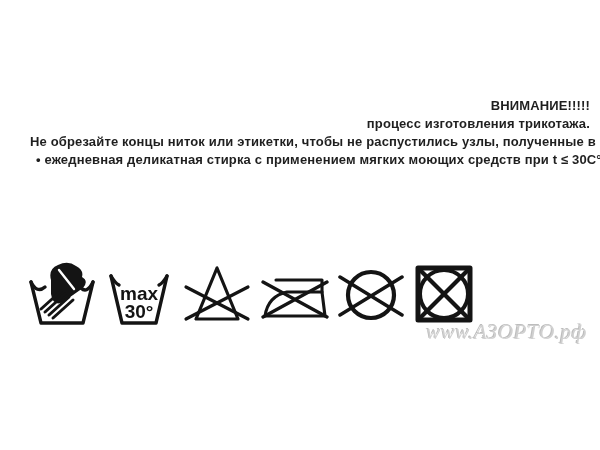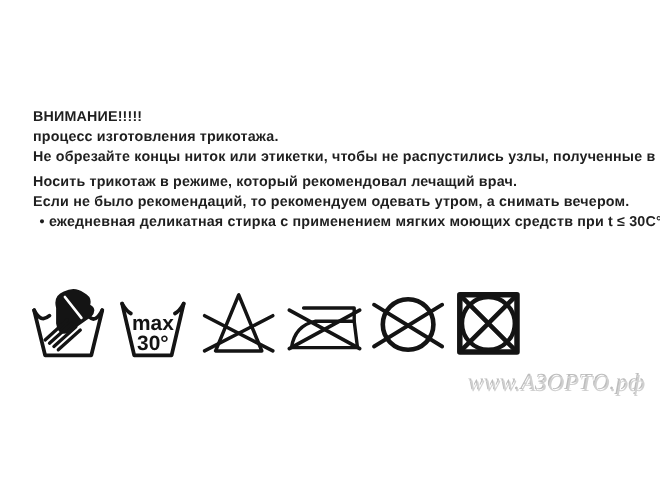--- a/index.html
+++ b/index.html
@@ -1,51 +1,46 @@
 <!DOCTYPE html>
 <html><head>
 <meta charset="utf-8">
 <style>
   html,body{margin:0;padding:0;background:#ffffff;}
   .page{
     position:relative;width:600px;height:450px;background:#ffffff;overflow:hidden;
     font-family:"Liberation Sans","DejaVu Sans",sans-serif;color:#1f1f1f;
   }
-  .textblock{position:absolute;left:30px;top:97px;width:560px;}
+  .textblock{position:absolute;left:30px;top:97px;width:560px;text-align:right;}
   .bline{font-weight:bold;font-size:13px;line-height:18px;letter-spacing:.15px;white-space:nowrap;}
   .wearing{margin-top:5px;}
   .care-heading{font-weight:bold;font-size:18px;line-height:22px;margin-top:6px;margin-bottom:2px;letter-spacing:.2px;white-space:nowrap;}
   .bullet-line{padding-left:6px;}
   .symbols{position:absolute;left:28px;top:261px;display:flex;gap:9px;align-items:center;}
   .symbols svg{display:block;}
   .sym-stroke{fill:none;stroke:#141414;stroke-width:3.4;stroke-linecap:round;stroke-linejoin:round;}
   .sym-fill{fill:#141414;stroke:none;}
   .tub-text{font-family:"Liberation Sans","DejaVu Sans",sans-serif;font-weight:bold;font-size:19px;fill:#141414;}
   .watermark{
     position:absolute;top:320px;right:13px;
     font-family:"Liberation Serif","DejaVu Serif",serif;font-style:italic;
     font-size:21px;letter-spacing:.5px;color:#d0d0d0;
     text-shadow:1px 1px 0 #ffffff,-1px -1px 0 #bdbdbd;
     user-select:none;
-    margin-top:16px;
   }
 </style>
 </head>
 <body>
 
 <div class="page">
 
   <div class="textblock">
     <div class="bline">ВНИМАНИЕ!!!!!</div>
     <div class="bline">процесс изготовления трикотажа.</div>
     <div class="bline">Не обрезайте концы ниток или этикетки, чтобы не распустились узлы, полученные в</div>
-    <div class="wearing">
-      <div class="bline">Носить трикотаж в режиме, который рекомендовал лечащий врач.</div>
-      <div class="bline">Если не было рекомендаций, то рекомендуем одевать утром, а снимать вечером.</div>
-    </div>
     <div class="bline bullet-line">• ежедневная деликатная стирка с применением мягких моющих средств при t ≤ 30С°.</div>
   </div>
 
   <div class="symbols">
 
     <svg width="68" height="66" viewBox="0 0 68 66">
       <path class="sym-stroke" d="M3,21 L13,62 L55,62 L65,21"></path>
       <path class="sym-stroke" d="M3,21 Q9,33 17,26"></path>
       <path class="sym-stroke" d="M65,21 Q59,33 53,27"></path>
       <path class="sym-fill" d="M23,19 Q20,8 30,4 Q40,-1 48,5 Q56,9 54,16 Q61,20 55,27 L35,41 Q25,46 23,33 Z"></path>

